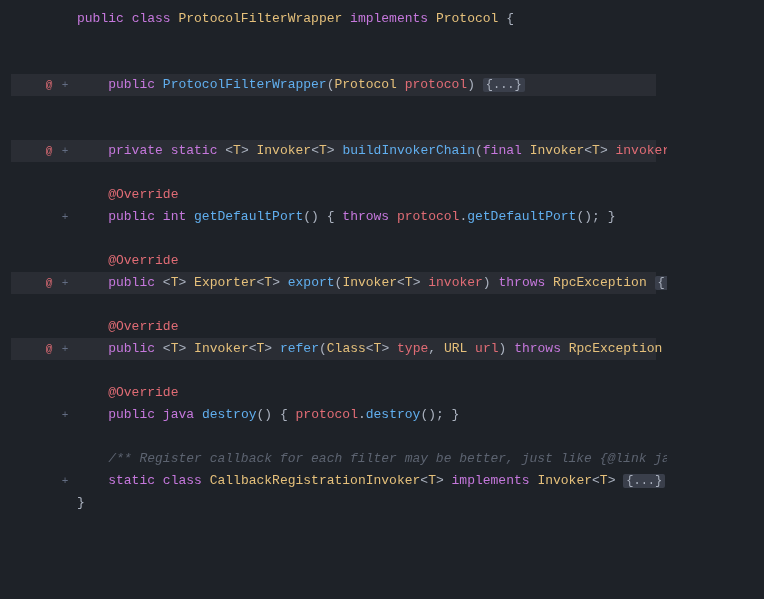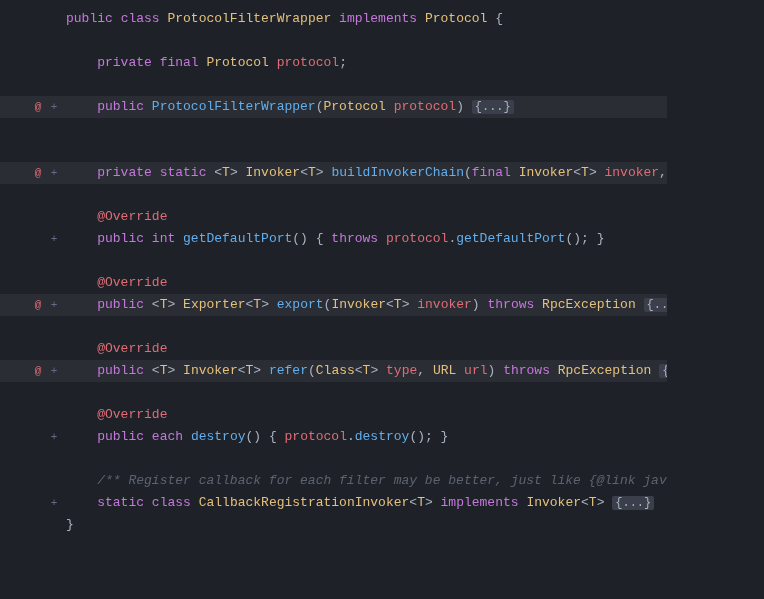--- a/index.html
+++ b/index.html
@@ -17,21 +17,21 @@
       height: 599px;
       overflow: hidden;
     }
 
     .code-container {
       width: 667px;
       height: 599px;
       background-color: #1e2228;
       position: relative;
       overflow: hidden;
-      padding: 8px 0;
+      padding: 8px 11px;
     }
 
     .code-line {
       display: flex;
       align-items: center;
       min-height: 22px;
       padding: 0 0;
       position: relative;
     }
 
@@ -104,26 +104,20 @@
     <div class="code-content"><span class="kw">public</span> <span class="kw">class</span> <span class="class-name">ProtocolFilterWrapper</span> <span class="kw">implements</span> <span class="class-name">Protocol</span> <span class="punct">{</span></div>
   </div>
 
   <div class="code-line empty-line">
     <div class="gutter"></div>
     <div class="marker"></div>
     <div class="fold-toggle"></div>
     <div class="code-content"> </div>
   </div>
 
-  <div class="code-line">
-    <div class="gutter"></div>
-    <div class="marker"></div>
-    <div class="fold-toggle"></div>
-    <div class="code-content">    <span class="kw">private</span> <span class="kw">final</span> <span class="class-name">Protocol</span> <span class="param">protocol</span><span class="punct">;</span></div>
-  </div>
 
   <div class="code-line empty-line">
     <div class="gutter"></div>
     <div class="marker"></div>
     <div class="fold-toggle"></div>
     <div class="code-content"> </div>
   </div>
 
   <div class="code-line highlighted">
     <div class="gutter"></div>
@@ -227,21 +221,21 @@
     <div class="gutter"></div>
     <div class="marker"></div>
     <div class="fold-toggle"></div>
     <div class="code-content">    <span class="kw-annotation">@Override</span></div>
   </div>
 
   <div class="code-line">
     <div class="gutter"></div>
     <div class="marker"></div>
     <div class="fold-toggle" style="color:#636d83;">+</div>
-    <div class="code-content">    <span class="kw">public</span> <span class="kw">each</span> <span class="method">destroy</span><span class="punct">()</span> <span class="punct">{</span> <span class="param">protocol</span><span class="punct">.</span><span class="method">destroy</span><span class="punct">();</span> <span class="punct">}</span></div>
+    <div class="code-content">    <span class="kw">public</span> <span class="kw">java</span> <span class="method">destroy</span><span class="punct">()</span> <span class="punct">{</span> <span class="param">protocol</span><span class="punct">.</span><span class="method">destroy</span><span class="punct">();</span> <span class="punct">}</span></div>
   </div>
 
   <div class="code-line empty-line">
     <div class="gutter"></div>
     <div class="marker"></div>
     <div class="fold-toggle"></div>
     <div class="code-content"> </div>
   </div>
 
   <div class="code-line">

